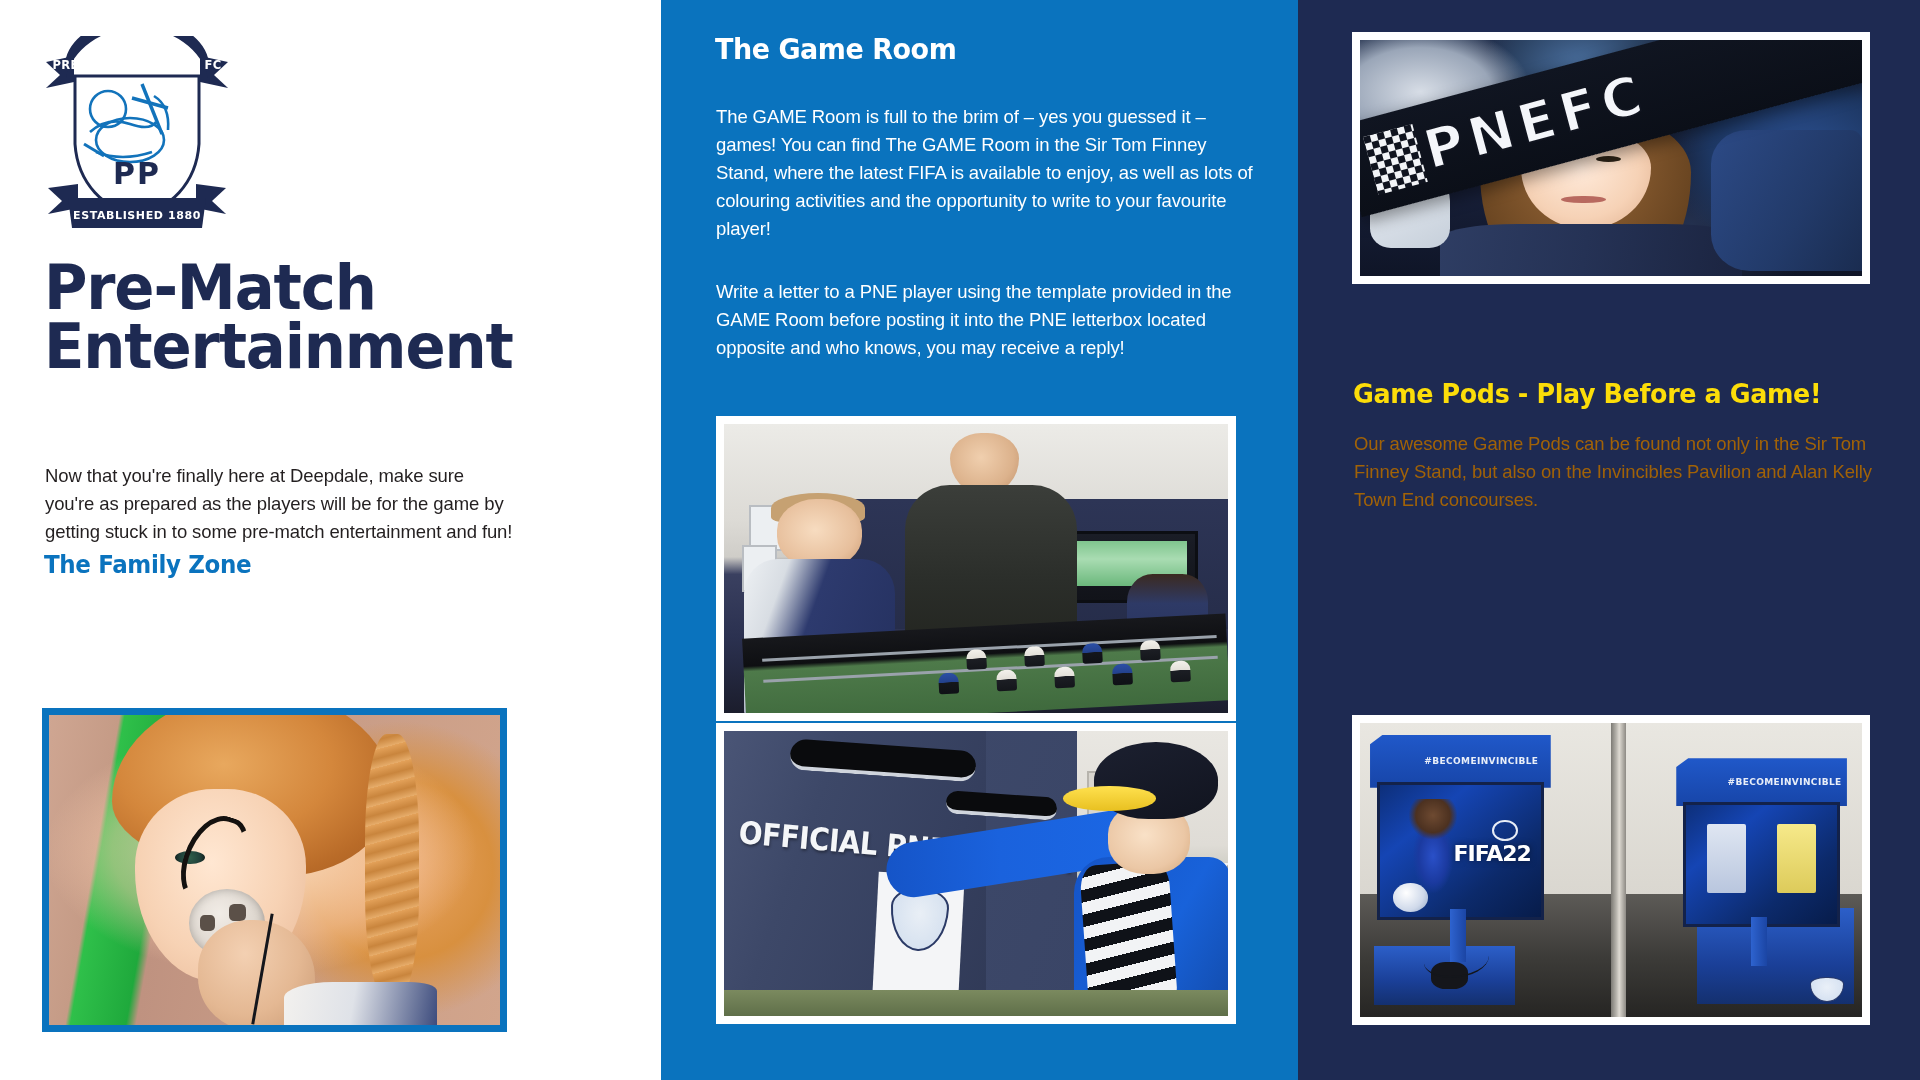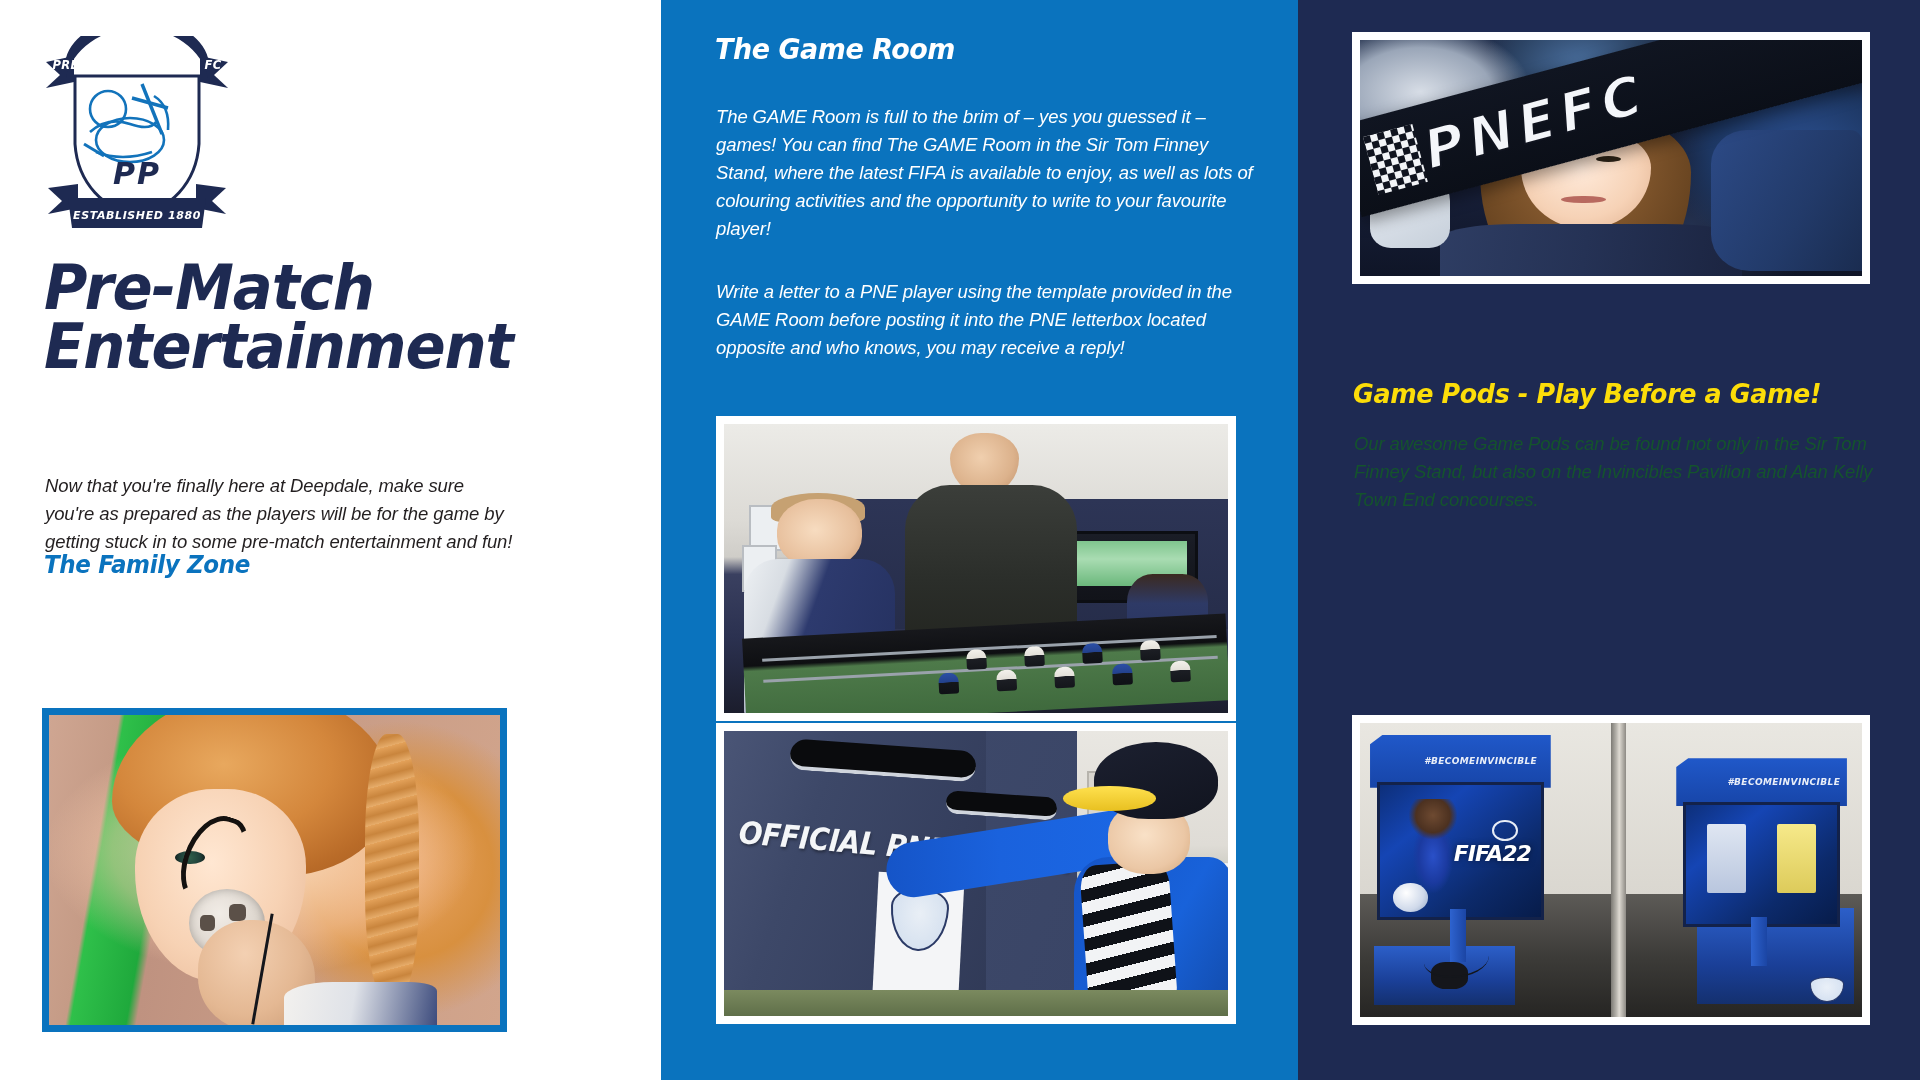--- a/index.html
+++ b/index.html
@@ -2,21 +2,21 @@
 <html><head>
 <meta charset="utf-8">
 <style>
   * { box-sizing: border-box; margin: 0; padding: 0; }
   html, body { width: 1920px; height: 1080px; }
   body {
     font-family: "Liberation Sans", sans-serif;
     background: #ffffff;
     overflow: hidden;
   }
-  .page { position: relative; width: 1908px; height: 1080px; font-style: italic; }
+  .page { position: relative; width: 1908px; height: 1080px; }
 
   
   .col-left {
     position: absolute; left: 0; top: 0; width: 661px; height: 1080px;
     background: #ffffff;
   }
   .col-mid {
     position: absolute; left: 661px; top: 0; width: 637px; height: 1080px;
     background: #0a73be;
   }
@@ -40,21 +40,21 @@
     transform: scaleX(0.94);
     transform-origin: left top;
   }
   .left-body {
     position: absolute; left: 45px; width: 470px;
     font-size: 18.5px;
     line-height: 1.52;
     color: #231f20;
     letter-spacing: -0.1px;
   }
-  #left-intro { top: 472px; }
+  #left-intro { top: 462px; }
   .sub-blue {
     position: absolute; left: 44px; top: 550px;
     font-family: "DejaVu Sans", sans-serif;
     font-weight: bold;
     font-size: 25px;
     color: #0a73be;
     letter-spacing: -0.4px;
     transform: scaleX(0.92);
     transform-origin: left top;
   }
@@ -111,21 +111,21 @@
     font-size: 27px;
     color: #fcdd09;
     letter-spacing: -0.4px;
     transform: scaleX(0.94);
     transform-origin: left top;
   }
   .right-body {
     position: absolute; left: 1354px; width: 528px;
     font-size: 18.5px;
     line-height: 1.52;
-    color: #14532d;
+    color: #a16207;
     letter-spacing: -0.1px;
   }
   #right-p1 { top: 430px; }
   #right-p2 { top: 547px; }
   .photo-frame-right2 {
     position: absolute; left: 1352px; top: 715px; width: 518px; height: 310px;
     background: #ffffff;
     padding: 8px;
   }
 

